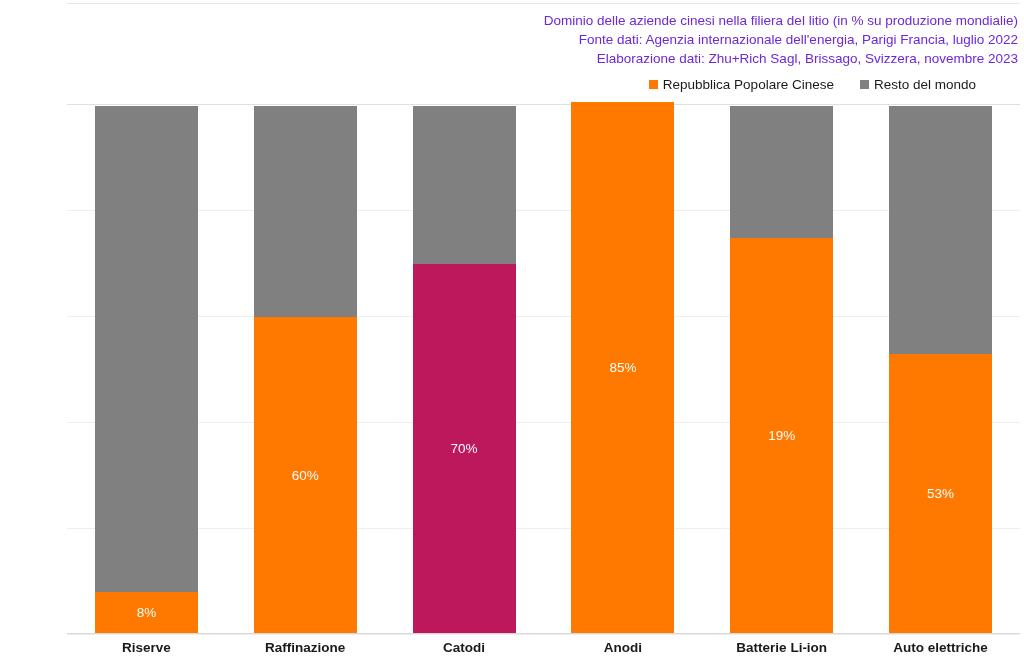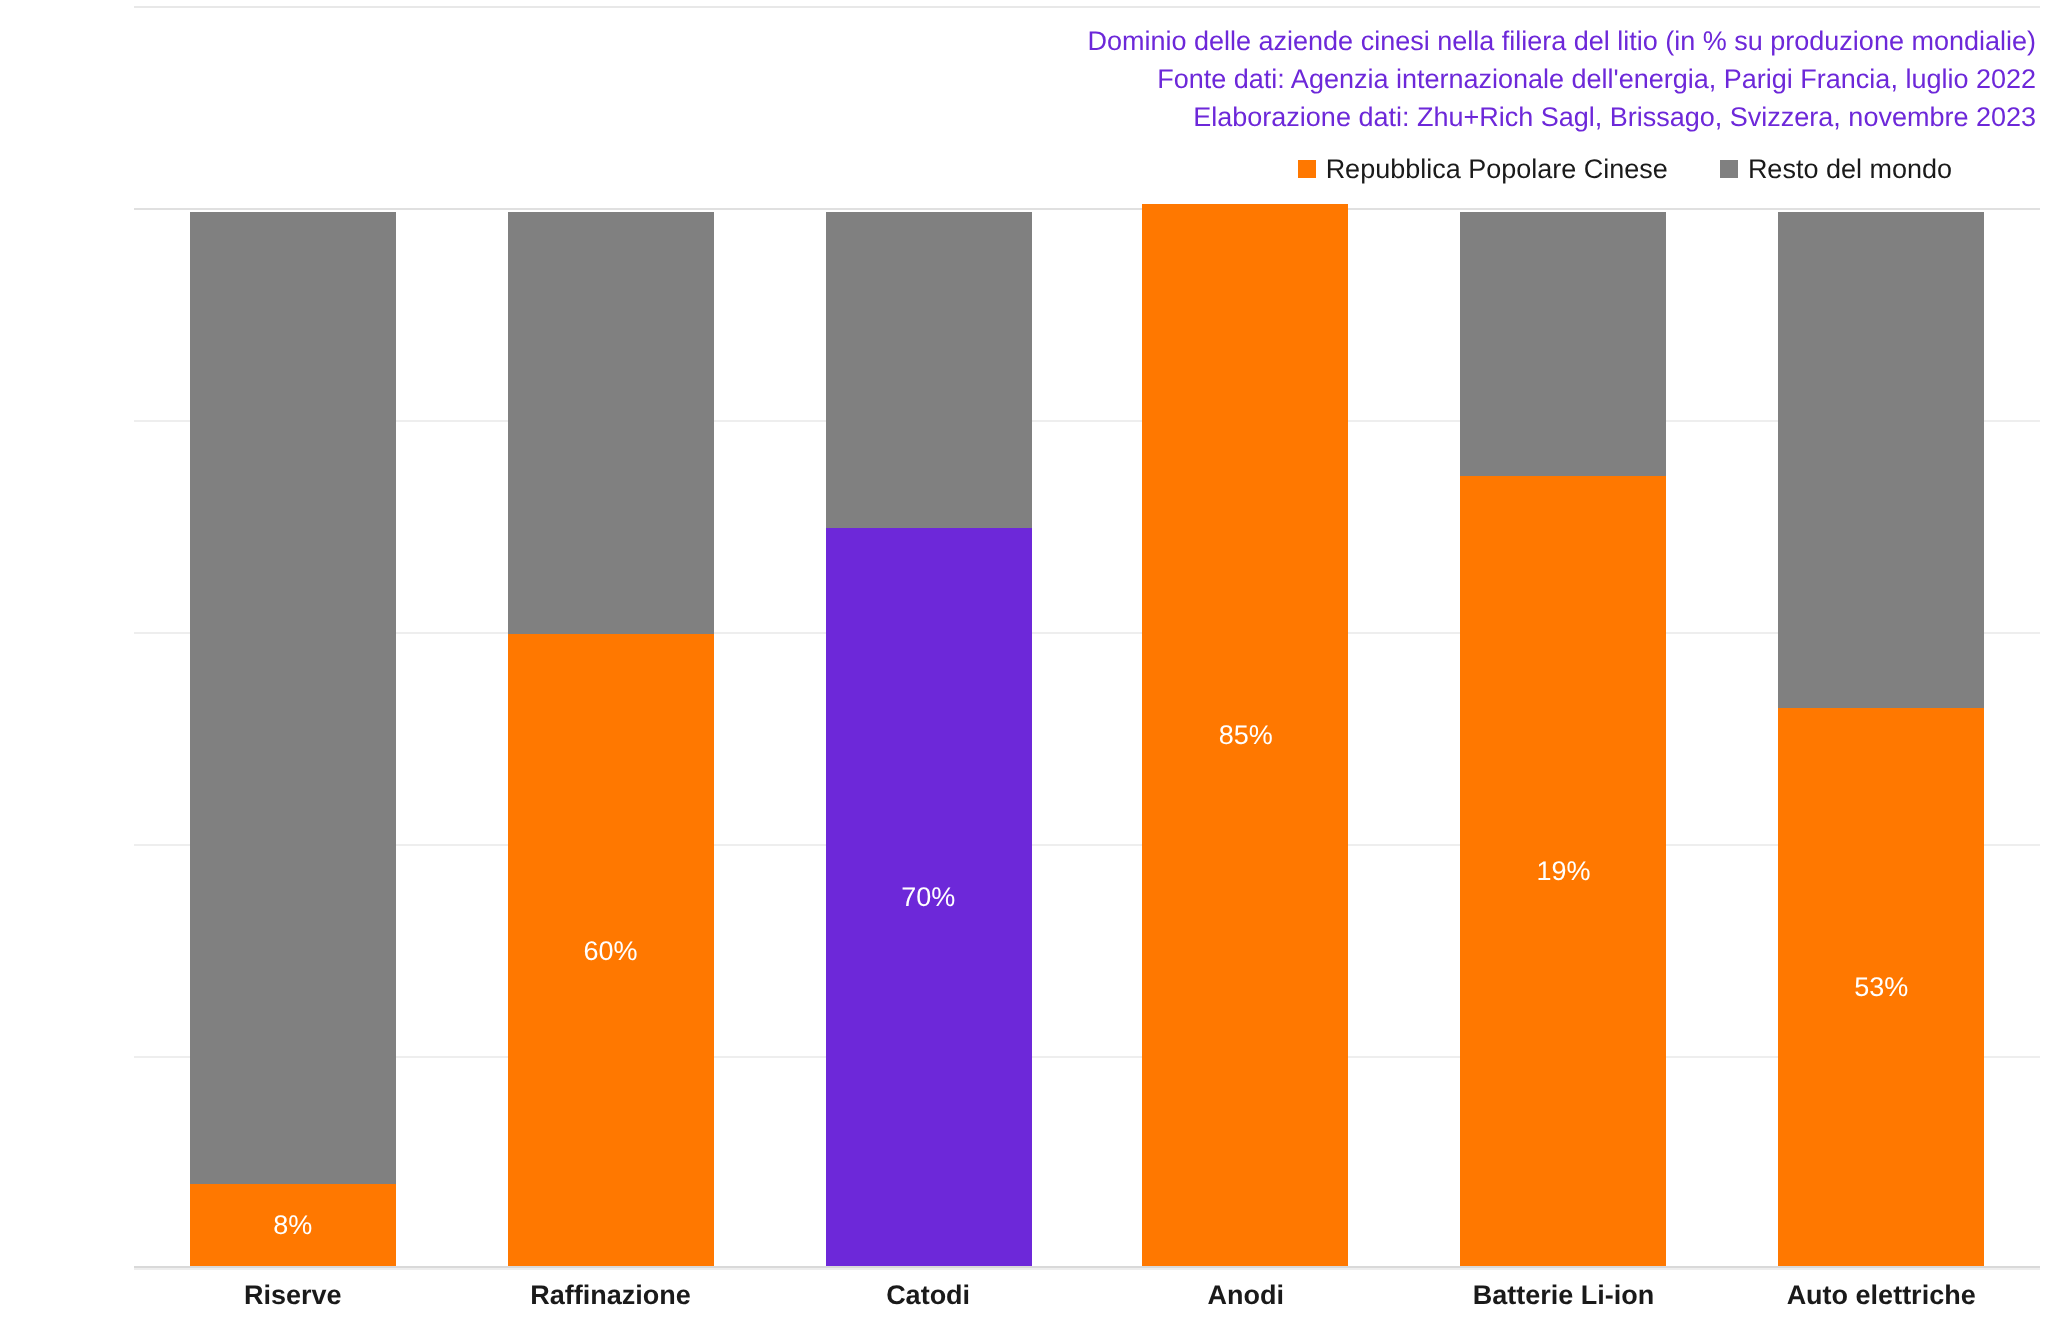--- a/index.html
+++ b/index.html
@@ -204,21 +204,21 @@
             <span class="seg-label"></span>
           </div>
           <div class="seg seg-cn" style="height: 316.8px; background: rgb(255, 120, 0);">
             <span class="seg-label">60%</span>
           </div>
         </div>
         <div class="bar-group" style="left: 345.583px; width: 103px;">
           <div class="seg seg-row" style="height: 158.4px; background: rgb(128, 128, 128);">
             <span class="seg-label"></span>
           </div>
-          <div class="seg seg-cn" style="height: 369.6px; background: #6d28d9;">
+          <div class="seg seg-cn" style="height: 369.6px; background: #be185d;">
             <span class="seg-label">70%</span>
           </div>
         </div>
         <div class="bar-group" style="left: 504.417px; width: 103px;">
           <div class="seg seg-row" style="height: 79.2px; background: rgb(128, 128, 128);">
             <span class="seg-label"></span>
           </div>
           <div class="seg seg-cn" style="height: 532px; background: rgb(255, 120, 0);">
             <span class="seg-label">85%</span>
           </div>

